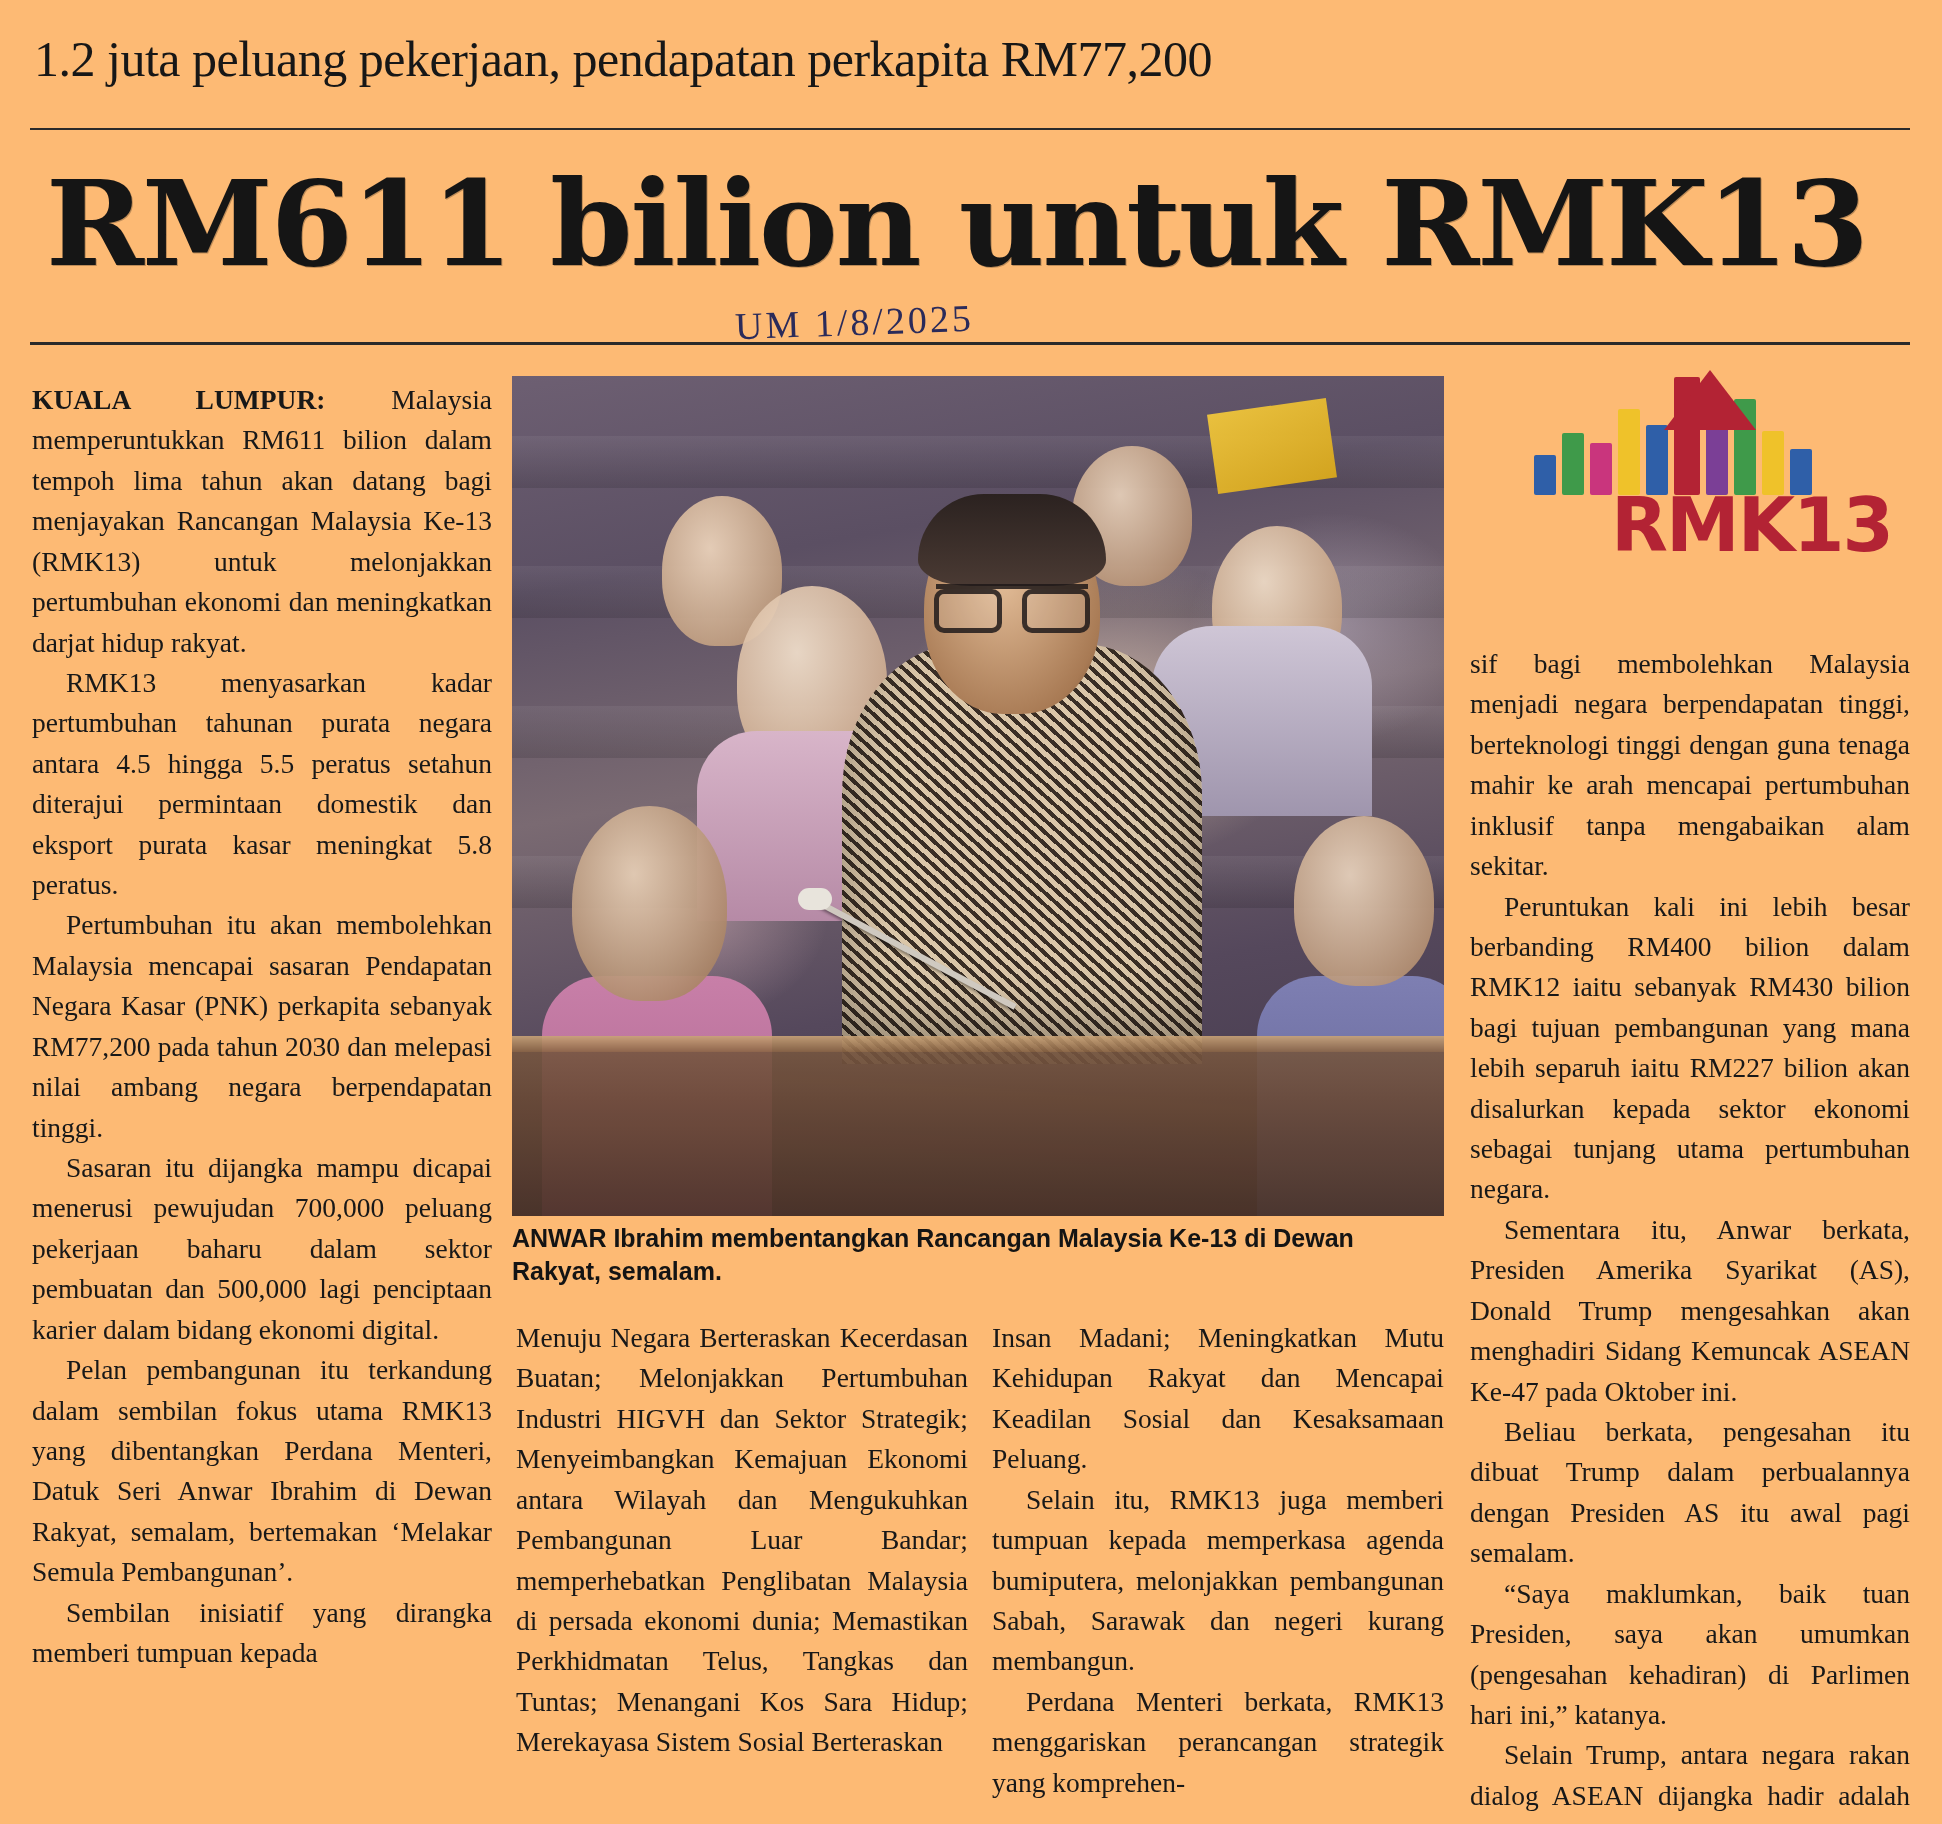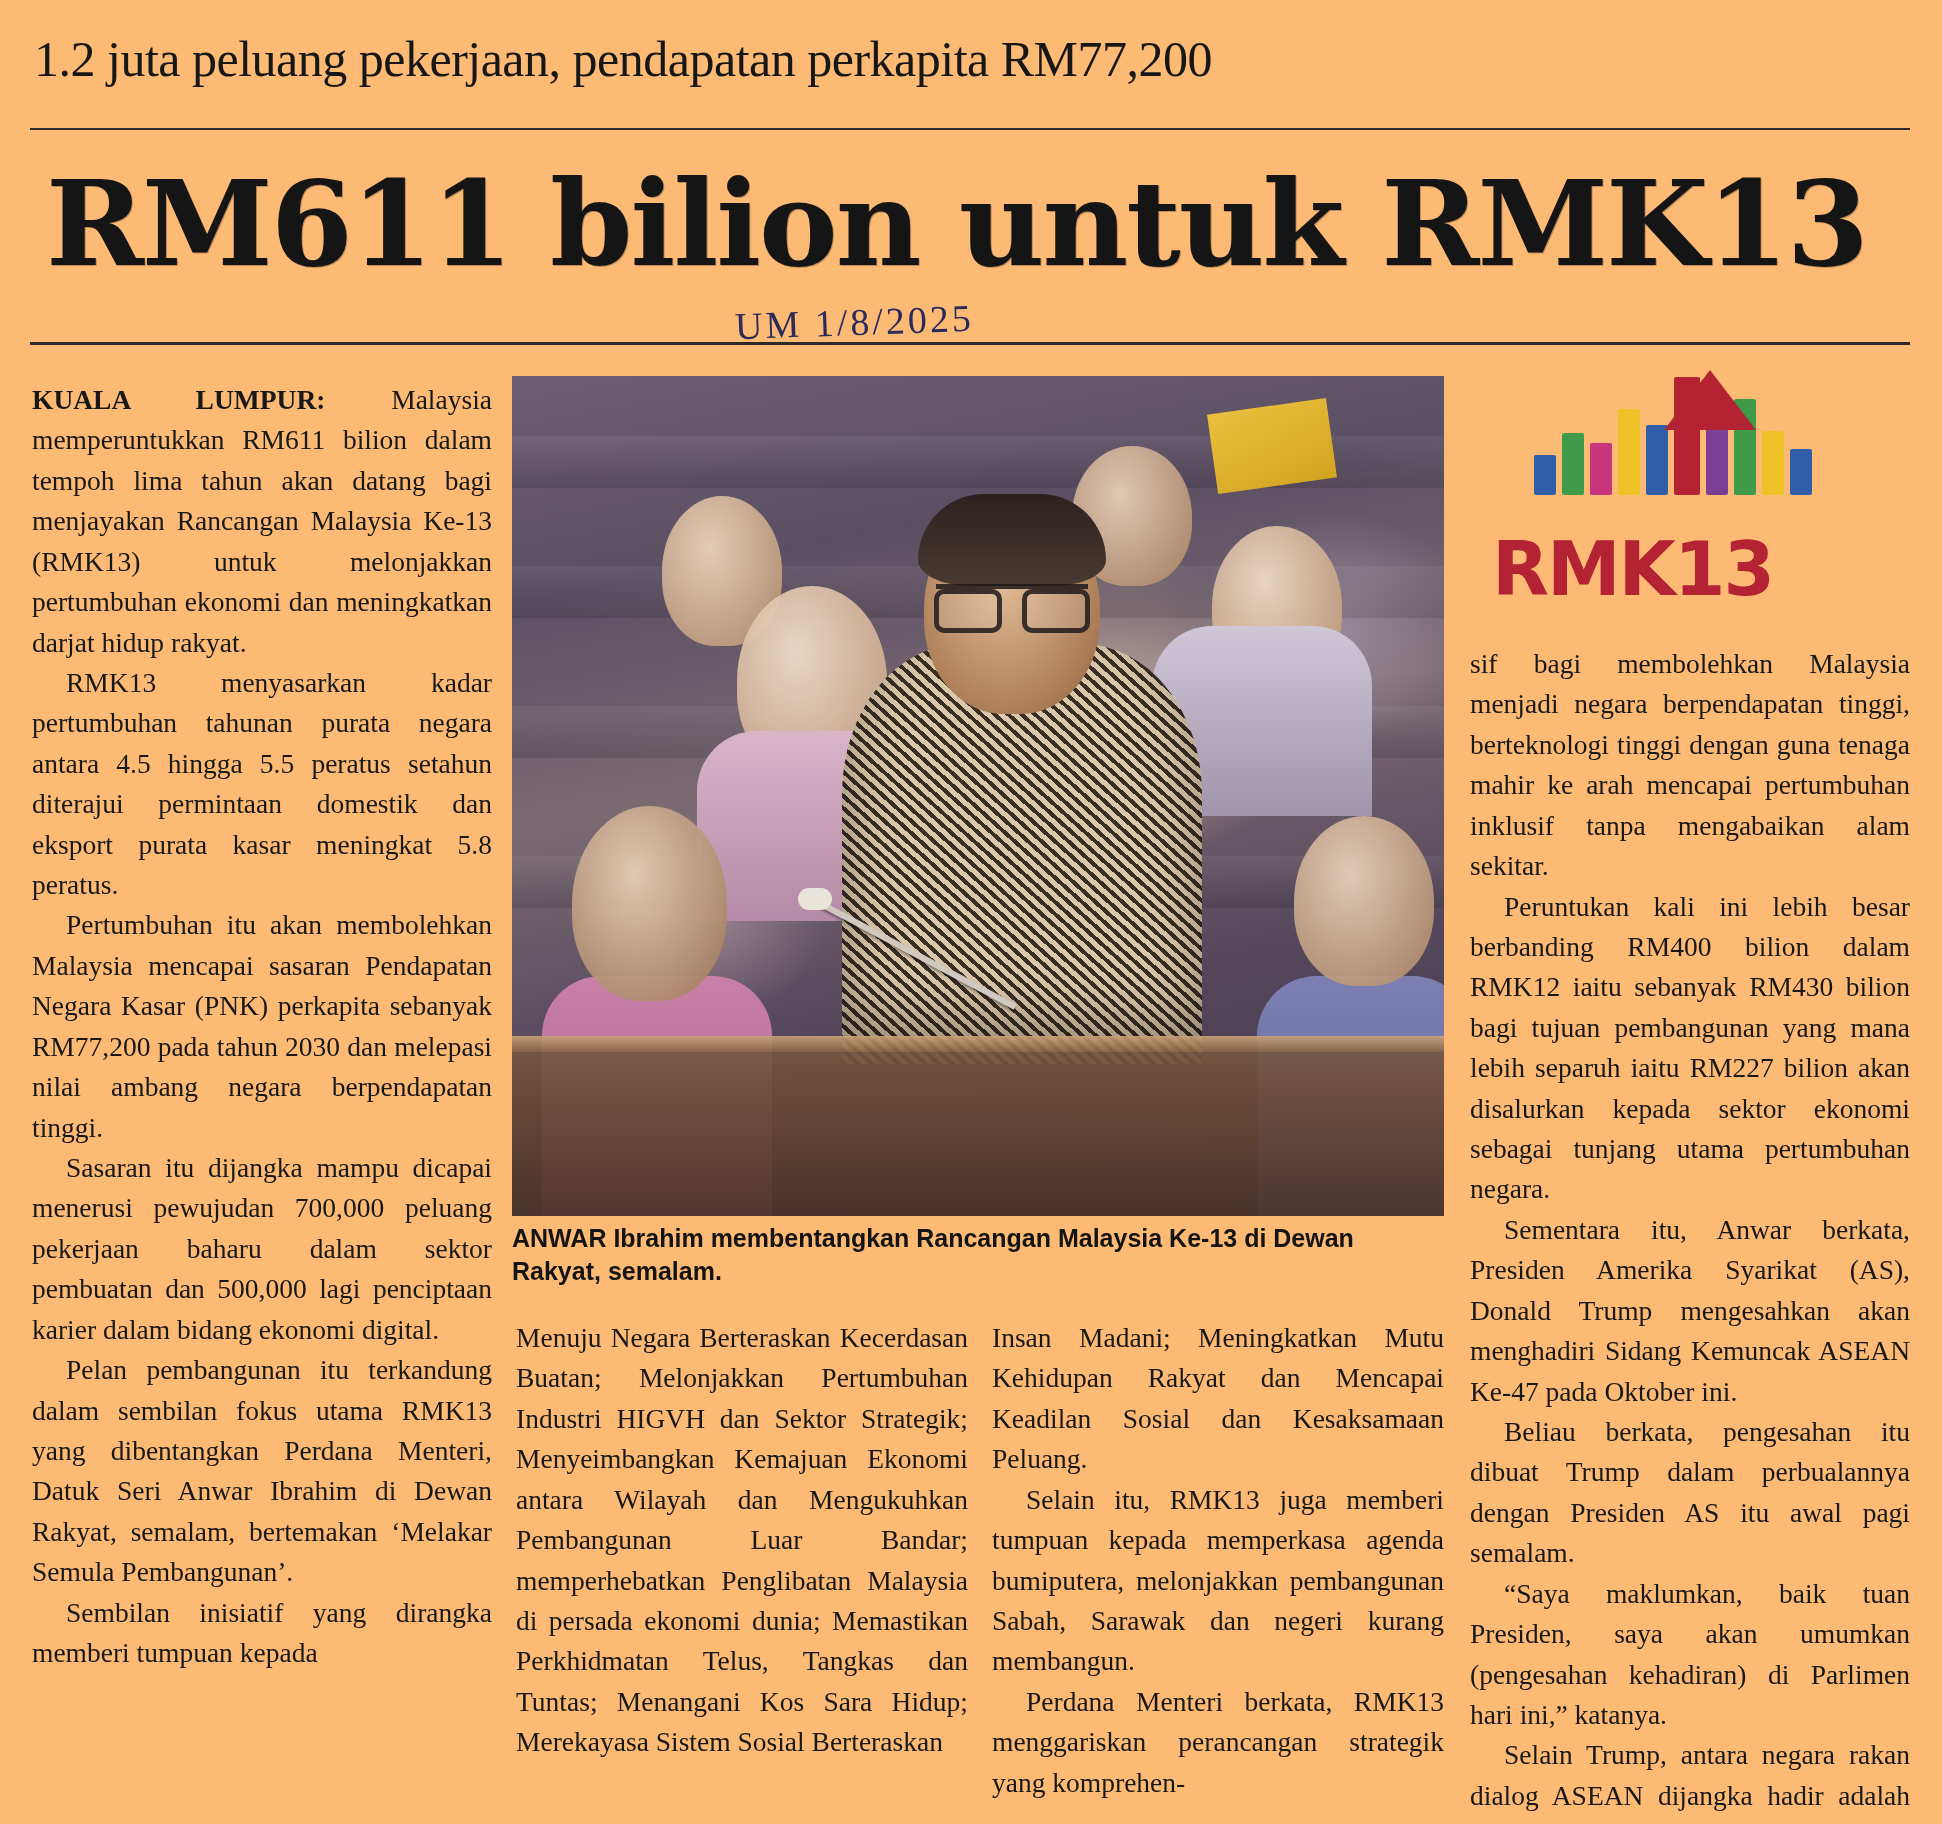--- a/index.html
+++ b/index.html
@@ -268,27 +268,26 @@
     left: 22px;
     top: 0;
     width: 340px;
     height: 125px;
   }
   .logo-text {
     position: absolute;
     left: 0;
     top: 112px;
     width: 400px;
-    text-align: left;
+    text-align: right;
     font-family: "DejaVu Sans", sans-serif;
     font-weight: 700;
     font-size: 74px;
     letter-spacing: -2px;
     color: #b32334;
-    margin-top: 44px;
   }
   .bar {
     position: absolute;
     bottom: 0;
     border-radius: 2px;
   }
 </style>
 </head>
 <body>
 

